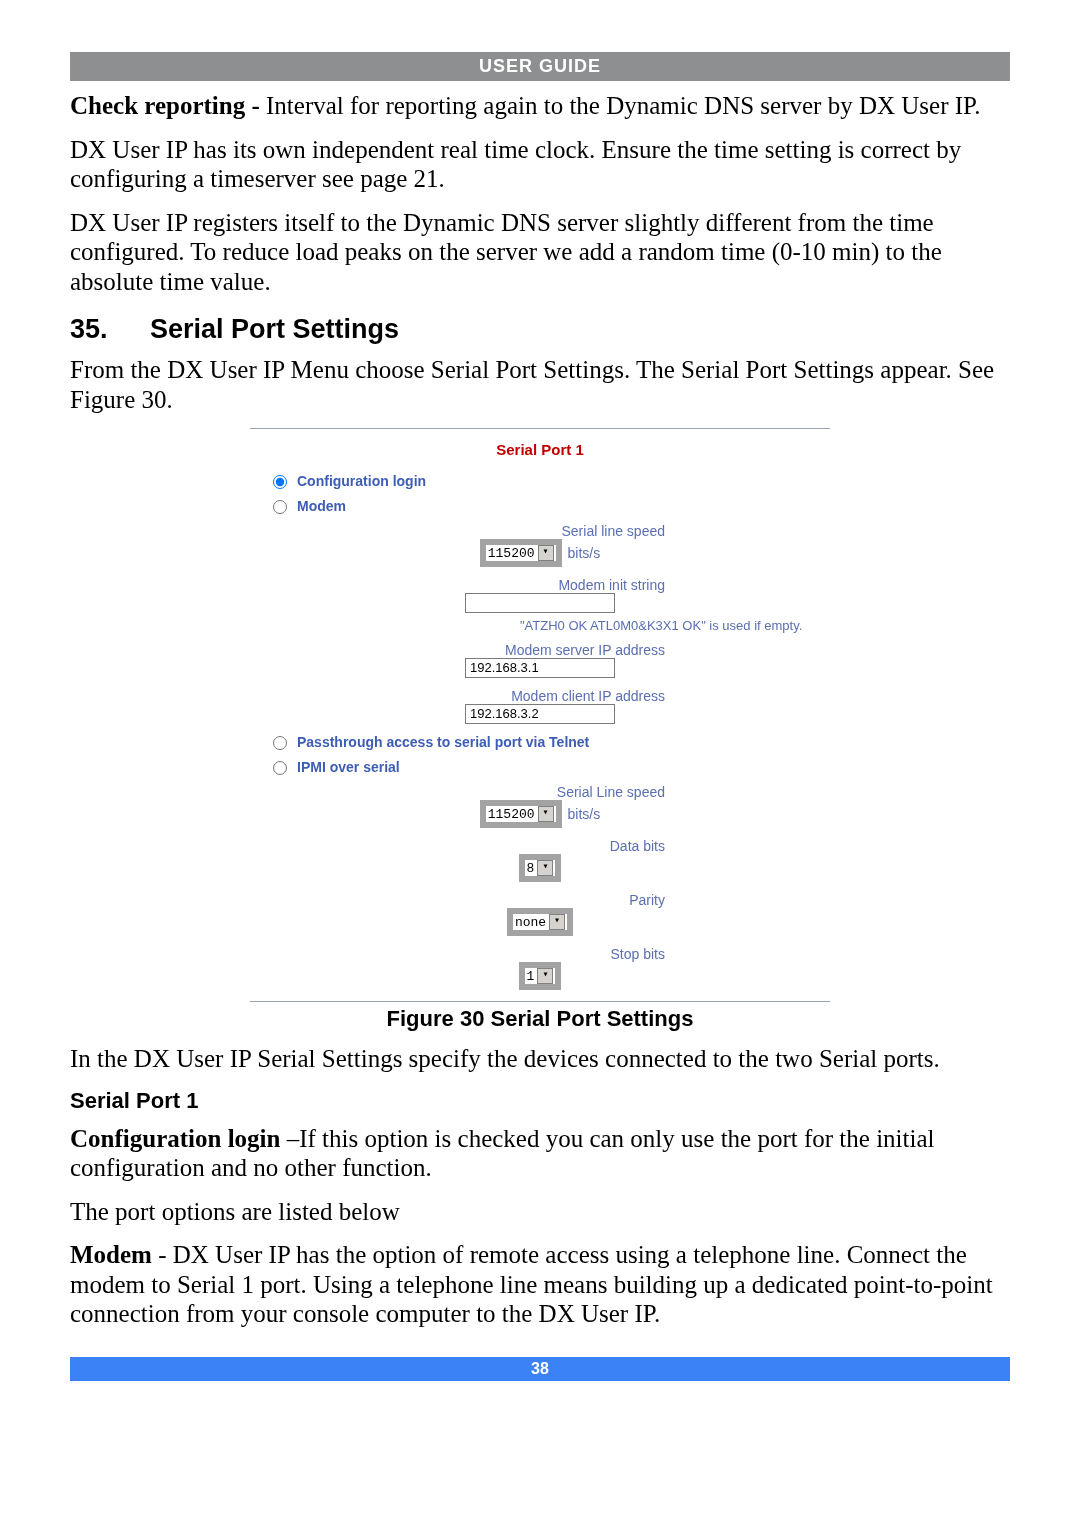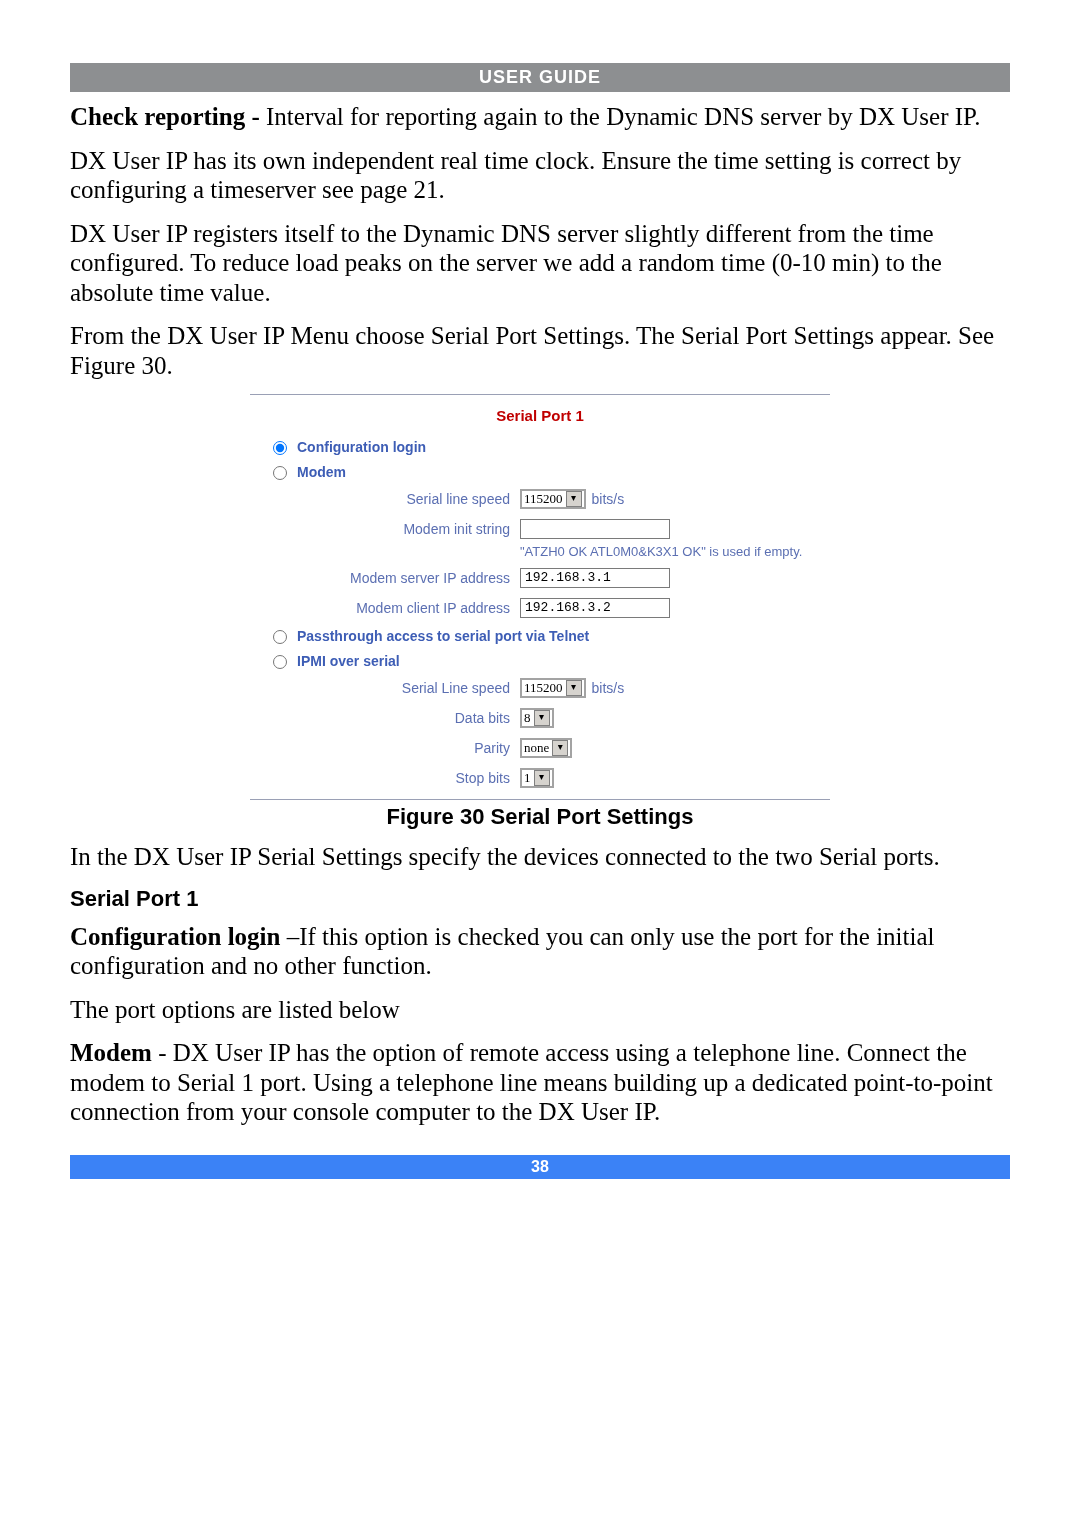--- a/index.html
+++ b/index.html
@@ -4,21 +4,21 @@
 <style>
   body {
     margin: 0;
     padding: 0;
     font-family: "Times New Roman", Times, serif;
     background: #fff;
     color: #000;
   }
   .page {
     width: 1080px;
-    margin: 15px auto;
+    margin: 4px auto;
     padding: 48px 70px 0 70px;
     box-sizing: border-box;
   }
   .header-bar {
     background: #8d8f91;
     color: #fff;
     text-align: center;
     font-family: Arial, Helvetica, sans-serif;
     font-size: 18px;
     letter-spacing: 1px;
@@ -86,58 +86,59 @@
   }
   input[type="radio"] {
     margin-right: 10px;
     width: 14px;
     height: 14px;
   }
   .field-row {
     display: flex;
     align-items: center;
     padding: 5px 0;
+    flex-direction: column;
   }
   .field-label {
     width: 260px;
     text-align: right;
     padding-right: 10px;
     color: #5b6fb2;
     font-weight: normal;
   }
   .field-val {
     display: flex;
     align-items: center;
     gap: 6px;
     color: #5b6fb2;
   }
   .dd {
-    font-family: Liberation Serif, serif;
+    font-family: Liberation Mono, monospace;
     font-size: 13px;
     background: #fff;
-    border: 2px solid #a3a3a3;
+    border: 6px solid #a3a3a3;
     padding: 0 2px;
     color: #000;
     display: inline-flex;
     align-items: center;
   }
   .dd-arrow {
     display: inline-block;
     background: #d6d3ce;
     border: 1px solid #808080;
     width: 14px;
     height: 14px;
     margin-left: 3px;
     text-align: center;
     line-height: 12px;
     font-size: 10px;
     color: #000;
   }
   .txt {
-    font-family: Liberation Mono, monospace;
+    font-family: Liberation Sans, sans-serif;
     font-size: 13px;
     background: #fff;
     border: 1px solid #7a7a7a;
     padding: 1px 4px;
     color: #000;
     min-width: 140px;
     height: 16px;
     display: inline-block;
   }
   .hint {
@@ -165,20 +166,23 @@
   <div class="header-bar">USER GUIDE</div>
 
   <p class="body-text">
     <span class="bold">Check reporting -</span><span> Interval for reporting again to the Dynamic DNS server by DX User IP.</span>
   </p>
 
   <p class="body-text">DX User IP has its own independent real time clock. Ensure the time setting is correct by configuring a timeserver see page 21.</p>
 
   <p class="body-text">DX User IP registers itself to the Dynamic DNS server slightly different from the time configured. To reduce load peaks on the server we add a random time (0-10 min) to the absolute time value.</p>
 
+  <div class="section-heading">
+    <span class="section-number">35.</span><span>Serial Port Settings</span>
+  </div>
 
   <p class="body-text">From the DX User IP Menu choose Serial Port Settings. The Serial Port Settings appear. See Figure 30.</p>
 
   <div class="panel-wrap">
     <div class="panel">
 
       <div class="panel-title">Serial Port 1</div>
 
       <div class="opt-row">
         <input type="radio" checked="" style="">

